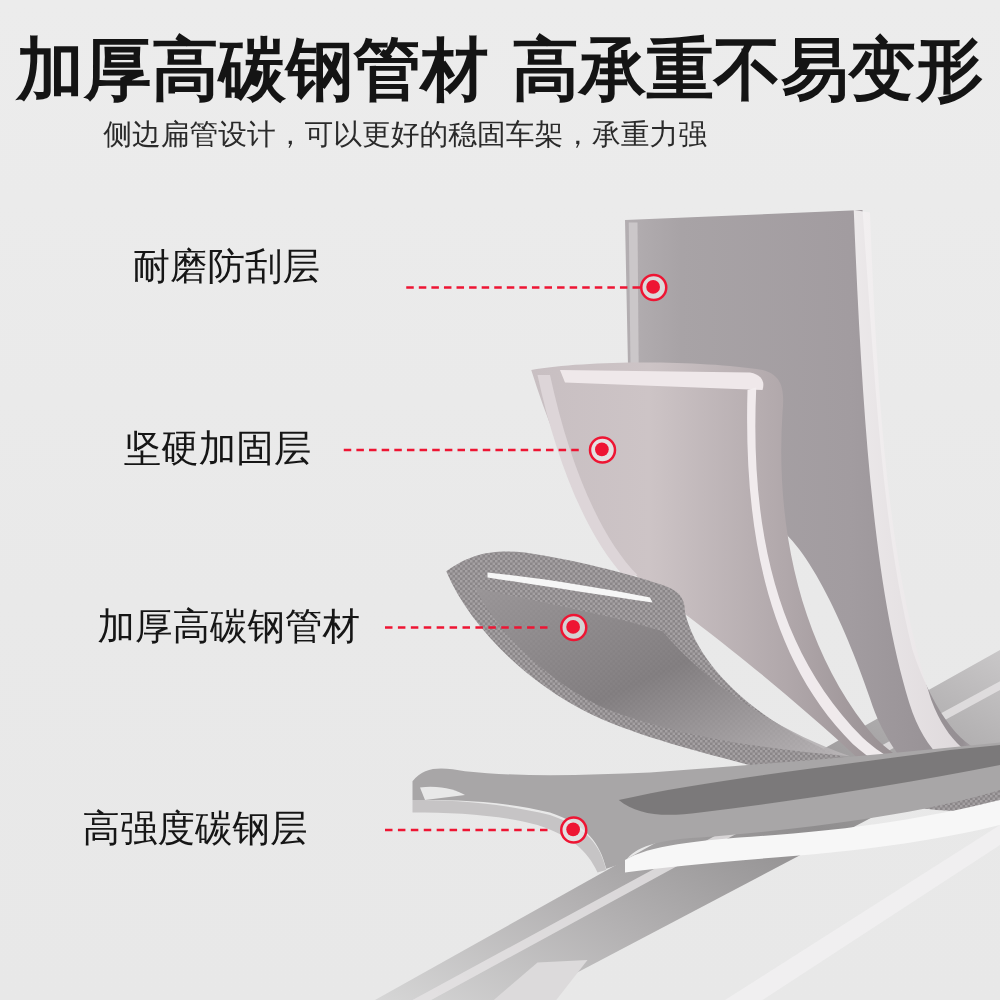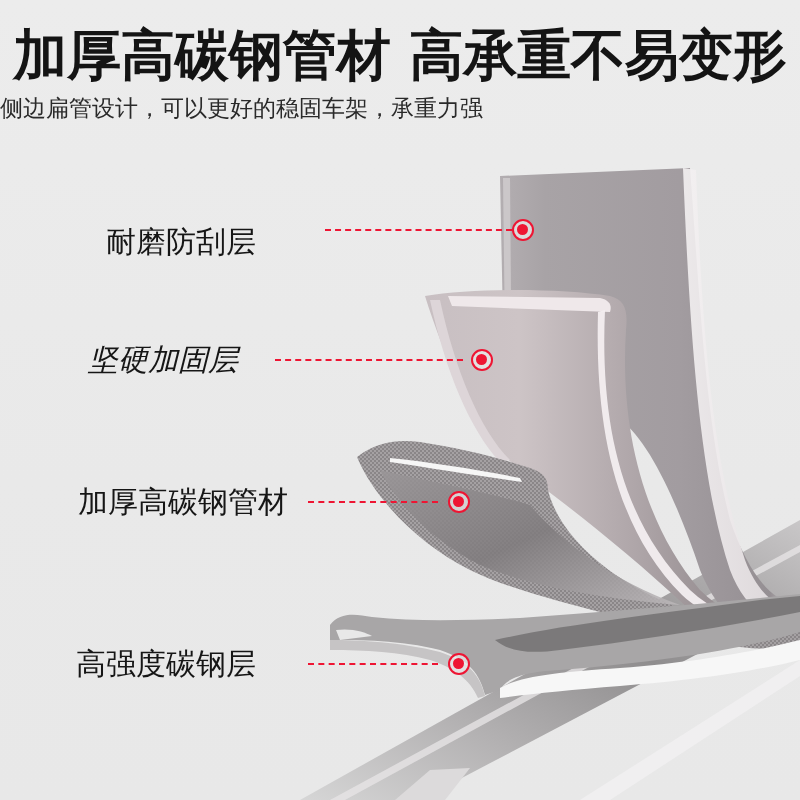--- a/index.html
+++ b/index.html
@@ -29,20 +29,21 @@
       letter-spacing: 0px;
       line-height: 66px;
       white-space: nowrap;
       transform: scaleX(0.98);
     }
     .subline {
       position: absolute;
       top: 92px;
       left: 0;
       width: 648px;
+      text-align: center;
       font-size: 23px;
       color: #2a2a2a;
       line-height: 32px;
       white-space: nowrap;
     }
     .illustration {
       position: absolute;
       left: 0;
       top: 0;
       width: 800px;
@@ -152,29 +153,29 @@
     <path d="M390 458 C430 462 480 470 520 478 L522 482 C480 476 430 468 390 462 Z" fill="#f6f6f6"></path>
     <path d="M380 470 C420 480 480 490 530 505 C560 540 610 580 680 605 C620 600 540 590 480 565 C430 540 395 500 380 470 Z" fill="url(#gMesh)" opacity="0.85"></path>
 
     <path d="M330 625 C340 612 355 614 372 617 C420 622 470 620 520 618 C600 612 680 606 760 598 L800 594 L800 632 C740 650 660 662 560 670 C520 672 505 680 500 690 L485 695 C480 675 470 660 440 650 C400 640 360 640 330 640 Z" fill="#a8a6a7"></path>
     <path d="M495 640 C560 625 650 615 760 600 L800 596 L800 612 C720 628 640 640 560 650 C530 654 510 652 495 640 Z" fill="#5d5b5c" opacity="0.6"></path>
     <path d="M500 688 C520 676 560 672 620 668 C700 662 760 650 800 640 L800 660 C760 670 700 680 620 686 C570 690 530 694 500 698 Z" fill="#f7f7f7"></path>
     <path d="M336 630 C352 628 365 632 372 636 L340 640 Z" fill="#e8e8e8"></path>
     <path d="M330 640 C360 640 400 642 440 652 C470 662 480 676 485 696 L478 698 C470 680 455 668 430 660 C400 652 365 650 330 650 Z" fill="#c6c4c5"></path>
   </svg>
 
-  <div class="layer-label" style="left:106px; top:222px;">耐磨防刮层</div>
+  <div class="layer-label" style="left:106px; top:194px;">耐磨防刮层</div>
   <div class="leader" style="left:325px; top:229px; width:187px;"></div>
   <div class="marker" style="left:523px; top:230px;"></div>
 
-  <div class="layer-label" style="left:88px; top:340px;font-style:italic;">坚硬加固层</div>
+  <div class="layer-label" style="left:99px; top:340px;">坚硬加固层</div>
   <div class="leader" style="left:275px; top:359px; width:188px;"></div>
   <div class="marker" style="left:482px; top:360px;"></div>
 
   <div class="layer-label" style="left:78px; top:482px;">加厚高碳钢管材</div>
   <div class="leader" style="left:308px; top:501px; width:130px;"></div>
   <div class="marker" style="left:459px; top:502px;"></div>
 
-  <div class="layer-label" style="left:76px; top:644px;">高强度碳钢层</div>
+  <div class="layer-label" style="left:66px; top:644px;">高强度碳钢层</div>
   <div class="leader" style="left:308px; top:663px; width:130px;"></div>
   <div class="marker" style="left:459px; top:664px;"></div>
 
 </div>
 
 </body></html>

